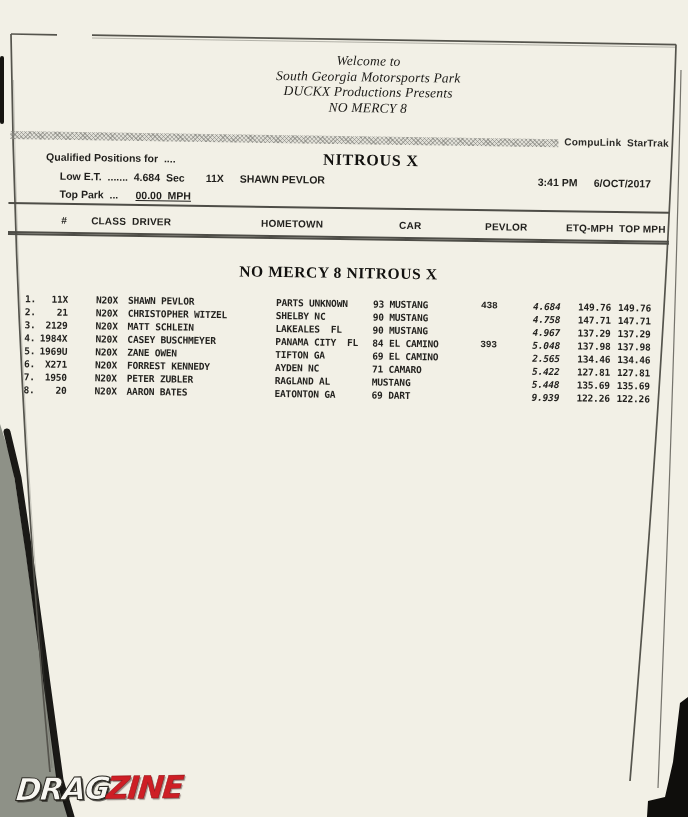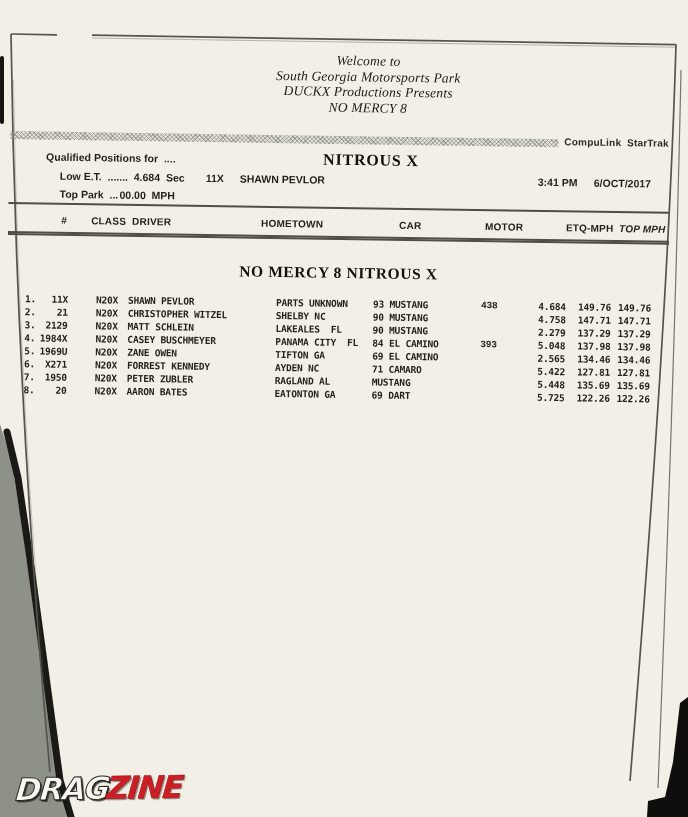--- a/index.html
+++ b/index.html
@@ -34,57 +34,57 @@
   }
   .qline{position:absolute;font-size:10.5px;font-weight:600;color:#201f1c;white-space:pre;}
   .q1{top:120px;left:38px;}
   .q2{top:139px;left:52px;}
   .q3{top:157px;left:52px;}
   .q2 span,.q3 span{position:absolute;top:0;white-space:pre;}
   .q-label{left:0;}
   .q2 .q-value{left:74px;}
   .q2 .q-num{left:146px;}
   .q2 .q-holder{left:180px;}
-  .q3 .q-value{left:60px;}
+  .q3 .q-value{left:76px;text-decoration:underline;}
   .class-heading{
     position:absolute;top:116px;left:315px;
     font-family:"Liberation Serif",serif;font-weight:700;font-size:16px;
     letter-spacing:.8px;color:#12110f;white-space:pre;
   }
   .print-time{position:absolute;top:138px;left:530px;font-size:10.5px;font-weight:600;color:#201f1c;white-space:pre;}
   .print-date{position:absolute;top:138px;left:586px;font-size:10.5px;font-weight:600;color:#201f1c;white-space:pre;}
   .hr1{position:absolute;top:172px;left:1px;width:661px;height:2px;background:#4e4d47;}
   .hr2{position:absolute;top:201px;left:1px;width:661px;height:4px;border-top:2px solid #4e4d47;border-bottom:2px solid #4e4d47;box-sizing:border-box;background:transparent;}
   .grid-row{display:grid;grid-template-columns:32px 30px 58px 140px 100px 105px 60px 45px 40px 46px;}
   .colheader{position:absolute;top:184px;left:2px;width:658px;}
   .hcell{font-size:10px;font-weight:700;color:#23221f;letter-spacing:.2px;white-space:pre;font-family:"Liberation Sans",sans-serif;}
   .h-num{text-align:right;padding-right:4px;}
   .h-cls{padding-left:20px;}
   .h-driver{padding-left:3px;}
   .h-home{margin-left:-8px;}
   .h-car{padding-left:30px;}
   .h-motor{padding-left:11px;}
   .h-et{text-align:right;}
   .h-qmph{text-align:right;padding-right:10px;}
-  .h-top{text-align:right;padding-right:22px;font-style:italic;}
+  .h-top{text-align:right;padding-right:22px;}
   .section-title{
     position:absolute;top:229px;left:0;right:0;text-align:center;
     font-family:"Liberation Serif",serif;font-weight:700;font-size:15.5px;
     letter-spacing:.6px;color:#12110f;
   }
   .rows{position:absolute;top:263px;left:2px;width:658px;}
   .trow{height:13px;}
   .cell{font-family:"DejaVu Sans Mono",monospace;font-size:9.5px;font-weight:700;color:#242320;white-space:pre;letter-spacing:-.2px;}
   .c-pos{text-align:right;padding-right:4px;}
   .c-num{text-align:right;padding-right:2px;}
   .c-cls{padding-left:26px;}
   .c-home{padding-left:8px;}
   .c-car{padding-left:5px;}
   .c-motor{padding-left:8px;font-family:Liberation Mono, monospace;}
-  .c-et{text-align:right;padding-right:12px;}
+  .c-et{padding-right:12px;font-style:italic;}
   .c-qmph{text-align:right;padding-right:8px;}
   .c-top{text-align:right;padding-right:14px;}
   
   .logo{
     position:absolute;left:16px;top:770px;z-index:5;
     font-family:"DejaVu Sans",sans-serif;font-style:italic;font-weight:900;
     font-size:31px;letter-spacing:-1.5px;transform:skewX(-6deg) rotate(-1deg);white-space:pre;
   }
   .logo .drag{
     color:#f7f6f1;
@@ -150,21 +150,21 @@
 
   <div class="hr1"></div>
 
   <div class="colheader grid-row">
     <span class="hcell"></span>
     <span class="hcell h-num">#</span>
     <span class="hcell h-cls">CLASS</span>
     <span class="hcell h-driver">DRIVER</span>
     <span class="hcell h-home">HOMETOWN</span>
     <span class="hcell h-car">CAR</span>
-    <span class="hcell h-motor">MOTOR</span>
+    <span class="hcell h-motor">PEVLOR</span>
     <span class="hcell h-et">ET</span>
     <span class="hcell h-qmph">Q-MPH</span>
     <span class="hcell h-top">TOP MPH</span>
   </div>
 
   <div class="hr2"></div>
 
   <div class="section-title">NO MERCY 8 NITROUS X</div>
 
   <div class="rows">
@@ -193,21 +193,21 @@
       <span class="cell c-top">147.71</span>
     </div>
     <div class="trow grid-row">
       <span class="cell c-pos">3.</span>
       <span class="cell c-num">2129</span>
       <span class="cell c-cls">N20X</span>
       <span class="cell">MATT SCHLEIN</span>
       <span class="cell c-home">LAKEALES  FL</span>
       <span class="cell c-car">90 MUSTANG</span>
       <span class="cell c-motor"></span>
-      <span class="cell c-et">2.279</span>
+      <span class="cell c-et">4.967</span>
       <span class="cell c-qmph">137.29</span>
       <span class="cell c-top">137.29</span>
     </div>
     <div class="trow grid-row">
       <span class="cell c-pos">4.</span>
       <span class="cell c-num">1984X</span>
       <span class="cell c-cls">N20X</span>
       <span class="cell">CASEY BUSCHMEYER</span>
       <span class="cell c-home">PANAMA CITY  FL</span>
       <span class="cell c-car">84 EL CAMINO</span>
@@ -253,20 +253,20 @@
       <span class="cell c-top">135.69</span>
     </div>
     <div class="trow grid-row">
       <span class="cell c-pos">8.</span>
       <span class="cell c-num">20</span>
       <span class="cell c-cls">N20X</span>
       <span class="cell">AARON BATES</span>
       <span class="cell c-home">EATONTON GA</span>
       <span class="cell c-car">69 DART</span>
       <span class="cell c-motor"></span>
-      <span class="cell c-et">5.725</span>
+      <span class="cell c-et">9.939</span>
       <span class="cell c-qmph">122.26</span>
       <span class="cell c-top">122.26</span>
     </div>
   </div>
 </div>
 
 <div class="logo"><span class="drag">DRAG</span><span class="zine">ZINE</span></div>
 
 </body></html>

